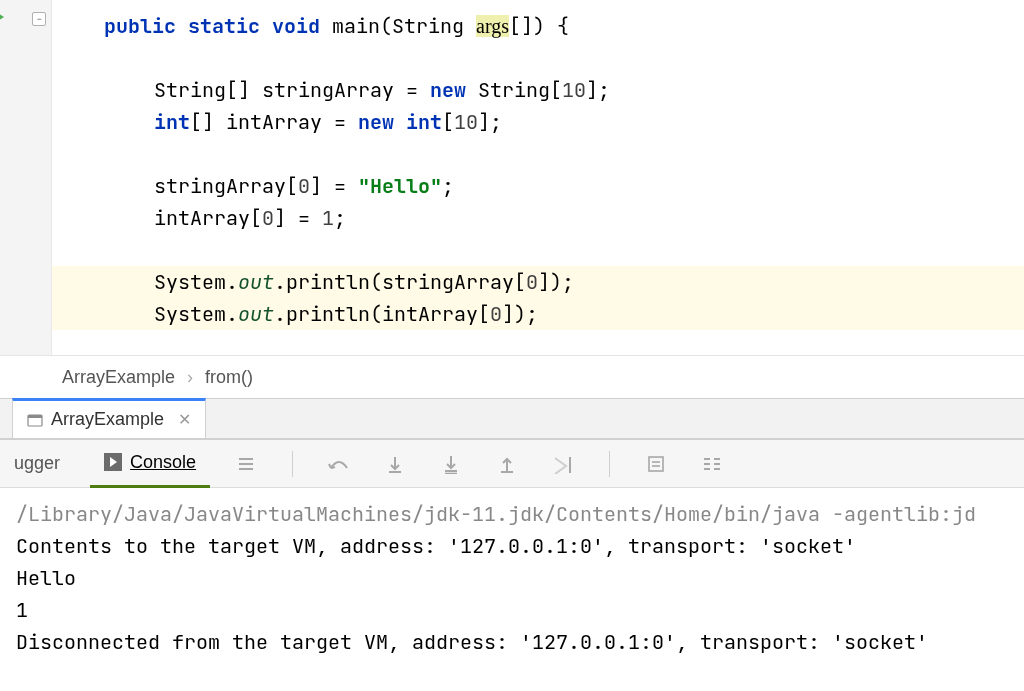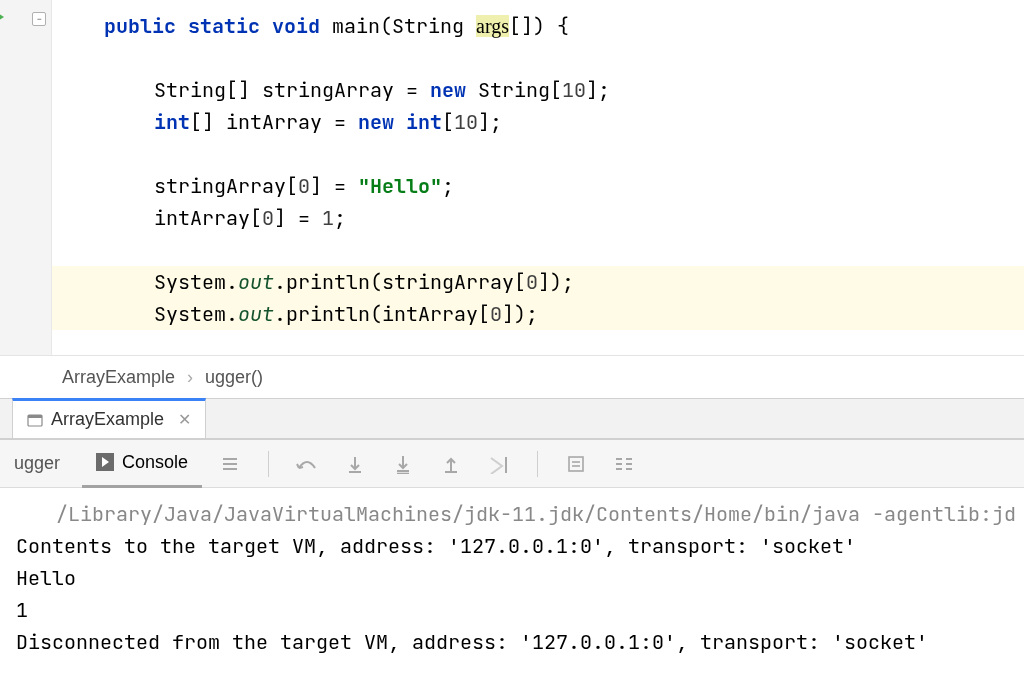--- a/index.html
+++ b/index.html
@@ -73,30 +73,30 @@
     position: relative;
   }
   .runtabs .tab .app-icon {
     width: 16px; height: 16px; margin-right: 8px;
     display: inline-block;
   }
   .runtabs .tab .close { margin-left: 14px; color: #999; font-size: 16px; cursor: pointer; }
 
   
   .dbgtoolbar {
-    height: 48px; display: flex; align-items: center; gap: 8px;
+    height: 48px; display: flex; align-items: center; gap: 16px;
     background: #f6f6f6; border-bottom: 1px solid #dcdcdc;
     font-family: -apple-system, "Segoe UI", sans-serif;
   }
   .dbgtoolbar .tabbtn {
     height: 48px; display: flex; align-items: center; padding: 0 14px;
     font-size: 18px; color: #555; cursor: pointer;
   }
   .dbgtoolbar .tabbtn.active {
-    border-bottom: 3px solid #a3a3a3; color: #000;
+    border-bottom: 3px solid #4d7c0f; color: #000; text-decoration: underline;
   }
   .dbgtoolbar .console-play {
     width: 18px; height: 18px; margin-right: 8px;
     background: #6b6b6b; display: inline-flex; align-items: center; justify-content: center;
   }
   .dbgtoolbar .console-play::after {
     content: ""; width: 0; height: 0;
     border-top: 5px solid transparent; border-bottom: 5px solid transparent;
     border-left: 7px solid #fff;
   }
@@ -104,41 +104,41 @@
   .dbgtoolbar .ticon {
     width: 40px; height: 48px; display: flex; align-items: center; justify-content: center;
     color: #a8a8a8; cursor: pointer;
   }
 
   
   .console {
     flex: 1; padding: 10px 16px; font-size: 20px; line-height: 32px;
     background: #ffffff; color: #000; overflow: hidden; white-space: pre;
   }
-  .console .cmdline { color: #888; margin-left: 40px; }
+  .console .cmdline { color: #888; }
 
   svg { display: block; }
 </style>
 </head>
 <body>
 
 <div class="root">
 
   <div class="editor-wrap">
     <div class="gutter">
       <div class="run-glyph"></div>
       <div class="fold-glyph">−</div>
     </div>
     <div class="code" id="code-area"><div class="line"><span class="kw">public </span><span class="kw">static </span><span class="kw">void </span><span>main(</span><span>String </span><span class="argsmark">args</span><span>[]) {</span></div><div class="line">&nbsp;</div><div class="line indent1"><span>String[] stringArray = </span><span class="kw">new </span><span>String[</span><span class="num">10</span><span>];</span></div><div class="line indent1"><span class="kw">int</span><span>[] intArray = </span><span class="kw">new </span><span class="kw">int</span><span>[</span><span class="num">10</span><span>];</span></div><div class="line">&nbsp;</div><div class="line indent1"><span>stringArray[</span><span class="num">0</span><span>] = </span><span class="str">"Hello"</span><span>;</span></div><div class="line indent1"><span>intArray[</span><span class="num">0</span><span>] = </span><span class="num">1</span><span>;</span></div><div class="line">&nbsp;</div><div class="line hl indent1"><span>System.</span><span class="field">out</span><span>.println(stringArray[</span><span class="num">0</span><span>]);</span></div><div class="line hl indent1"><span>System.</span><span class="field">out</span><span>.println(intArray[</span><span class="num">0</span><span>]);</span></div></div>
   </div>
 
   <div class="breadcrumb">
     <span>ArrayExample</span>
     <span class="sep">›</span>
-    <span>ugger()</span>
+    <span>from()</span>
   </div>
 
   <div class="runtabs">
     <div class="tab">
       <span class="app-icon">
         <svg viewBox="0 0 16 16" width="16" height="16">
           <rect x="1" y="3" width="14" height="11" rx="1" fill="none" stroke="#8a8a8a" stroke-width="1.2"></rect>
           <rect x="1" y="3" width="14" height="3" fill="#8a8a8a"></rect>
         </svg>
       </span>

